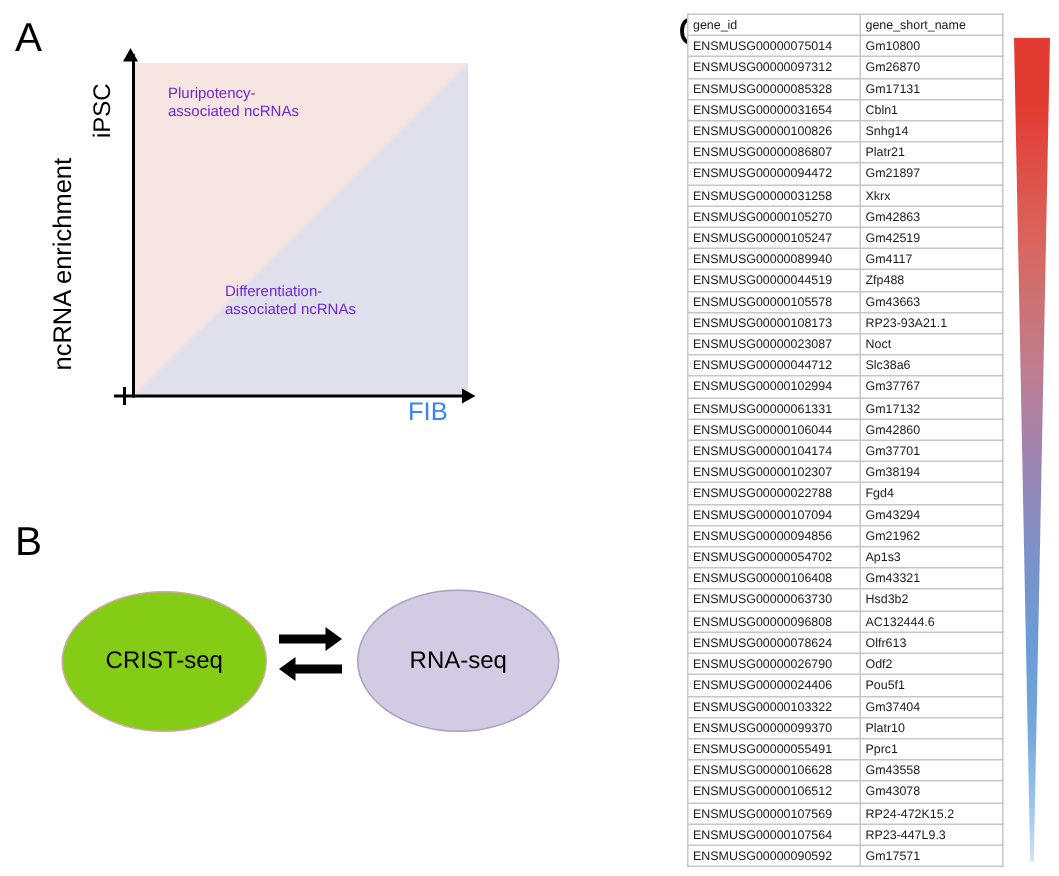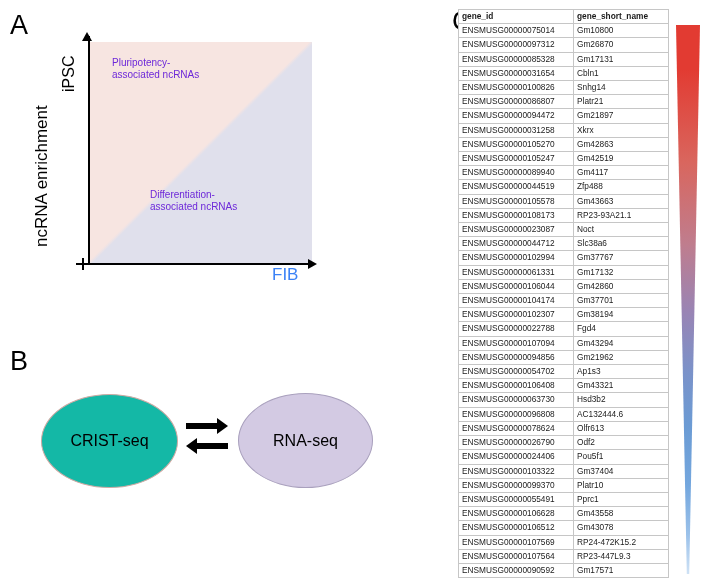--- a/index.html
+++ b/index.html
@@ -222,21 +222,21 @@
     font-family: "Liberation Sans", sans-serif;
     color: #1a1a1a;
     padding: 0px 2px 0px 3px;
     height: 13.2px;
     line-height: 13.2px;
     text-align: left;
     white-space: nowrap;
     overflow: hidden;
     font-weight: 400;
   }
-  table#gene-table th { font-weight: 700; }
+  table#gene-table th { font-weight: 400; }
   table#gene-table col.c1 { width: 115px; }
   table#gene-table col.c2 { width: 95px; }
 
   
   #color-bar {
     position: absolute;
     left: 226px;
     top: 25px;
     width: 24px;
     height: 549px;
@@ -279,21 +279,21 @@
 
   <div class="region-label" id="label-differentiation">
     <div>Differentiation-</div>
     <div>associated ncRNAs</div>
   </div>
 </div>
 
 <div id="panel-b">
   <div class="panel-letter" id="letter-b" style="top:18px;left:10px;">B</div>
 
-  <div class="ellipse" id="ellipse-crist" style="background: #14b8a6; border-color: rgb(207, 169, 163);">
+  <div class="ellipse" id="ellipse-crist" style="background: #84cc16; border-color: rgb(207, 169, 163);">
     <span>CRIST-seq</span>
   </div>
 
   <div id="arrows">
     <div class="arrow-shaft" id="arrow-top-shaft"></div>
     <div class="arrow-head-right" id="arrow-top-head"></div>
     <div class="arrow-shaft" id="arrow-bot-shaft"></div>
     <div class="arrow-head-left" id="arrow-bot-head"></div>
   </div>
 

